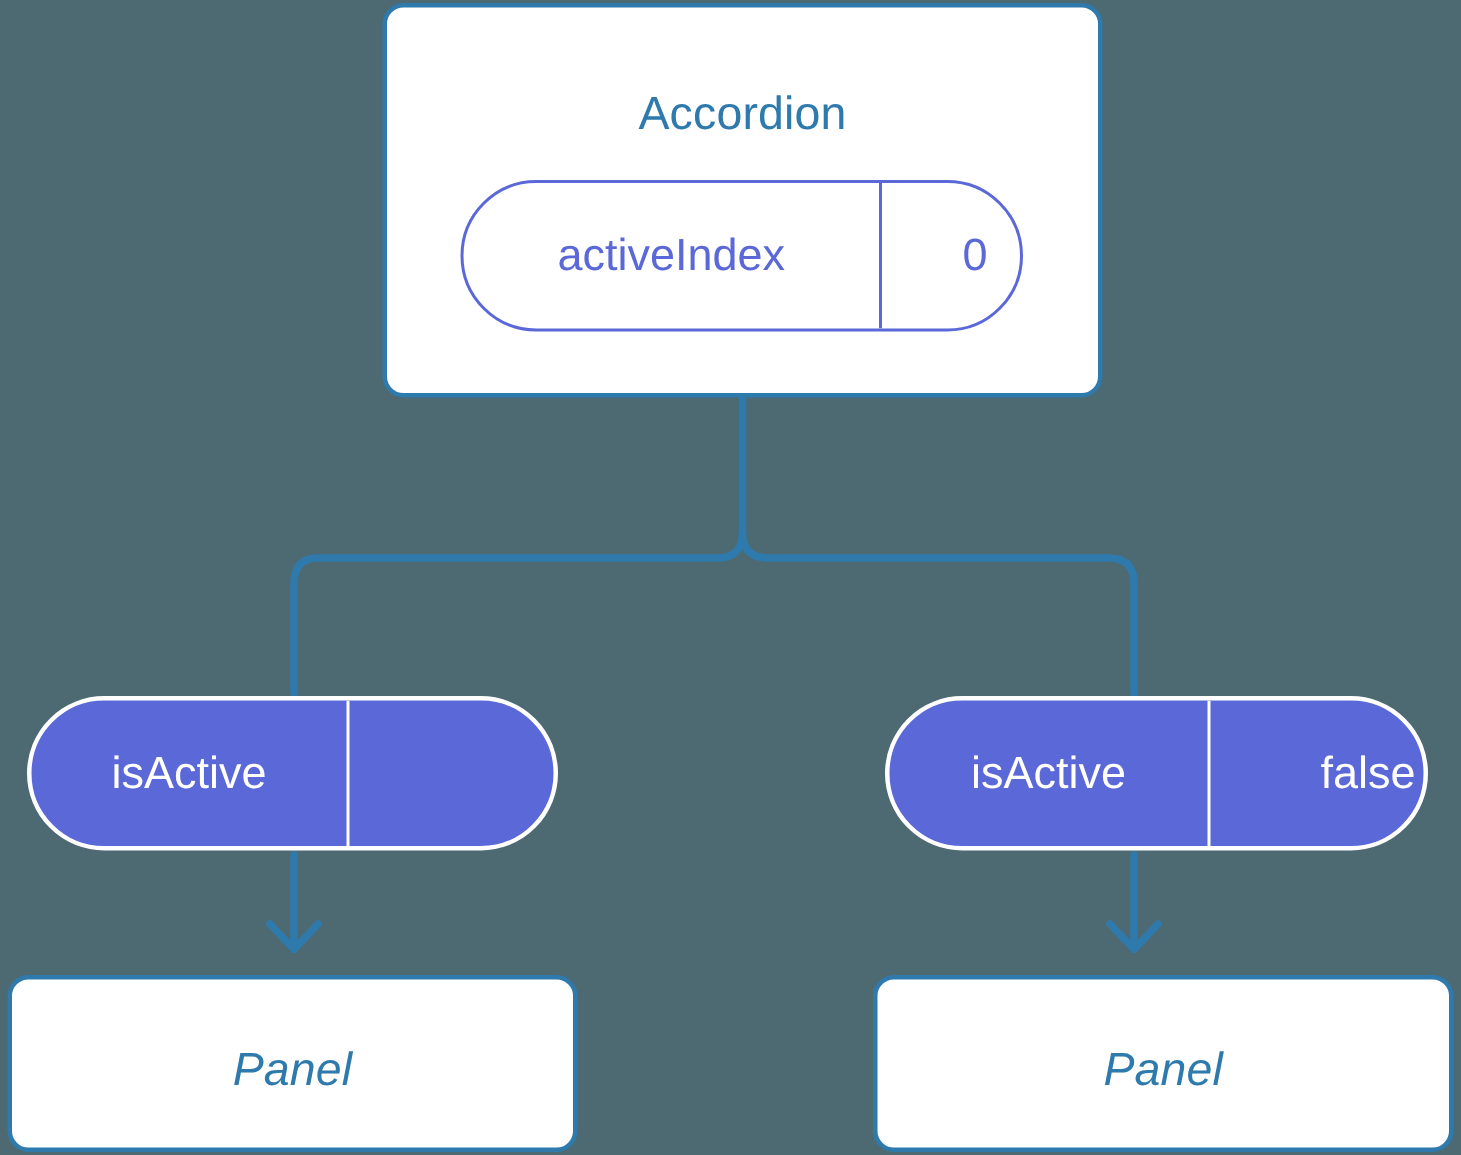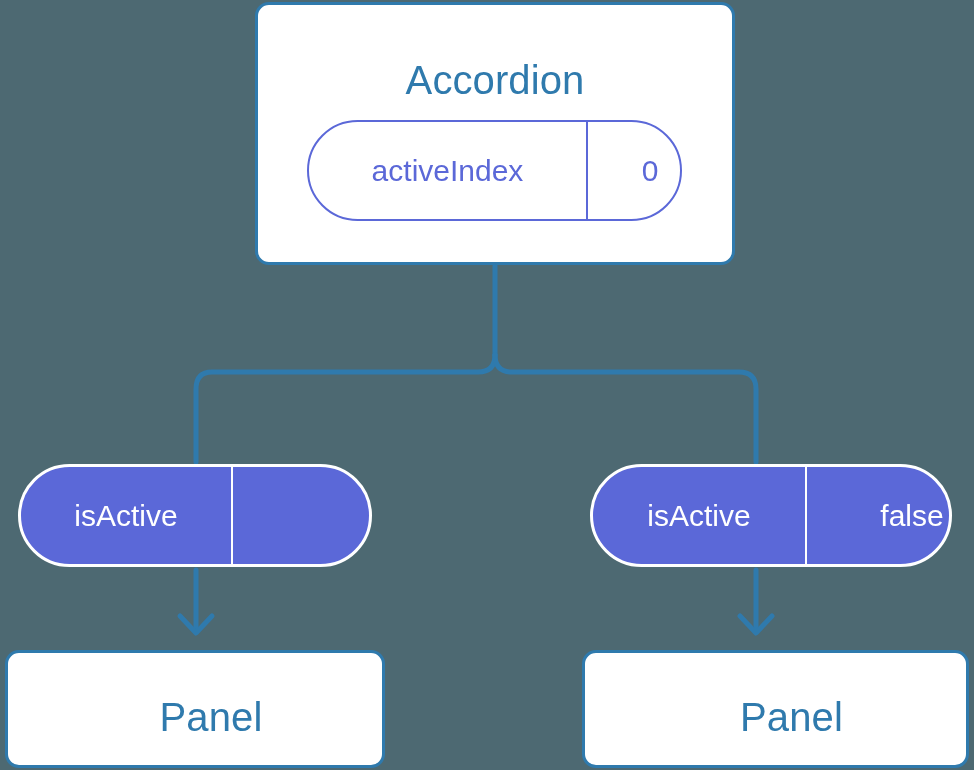--- a/index.html
+++ b/index.html
@@ -31,21 +31,21 @@
   
   .node-box {
     position: absolute;
     background: #ffffff;
     border: 3px solid #2f7aad;
     border-radius: 14px;
     box-sizing: border-box;
   }
   .node-title {
     color: #2f7aad;
-    font-size: 40px;
+    font-size: 31px;
     font-weight: 400;
     text-align: center;
     letter-spacing: 0.1px;
     white-space: nowrap;
   }
 
   
   #accordion-box {
     left: 255px;
     top: 2px;
@@ -67,23 +67,24 @@
     height: 118px;
   }
   #panel-right-box {
     left: 582px;
     top: 650px;
     width: 387px;
     height: 118px;
   }
   .panel-title {
     position: absolute;
-    left: 16px;
+    left: 0;
     top: 42px;
     width: 100%;
+    font-style: italic;
   }
 
   
   .pill {
     position: absolute;
     display: flex;
     align-items: stretch;
     box-sizing: border-box;
     border-radius: 999px;
     overflow: hidden;

